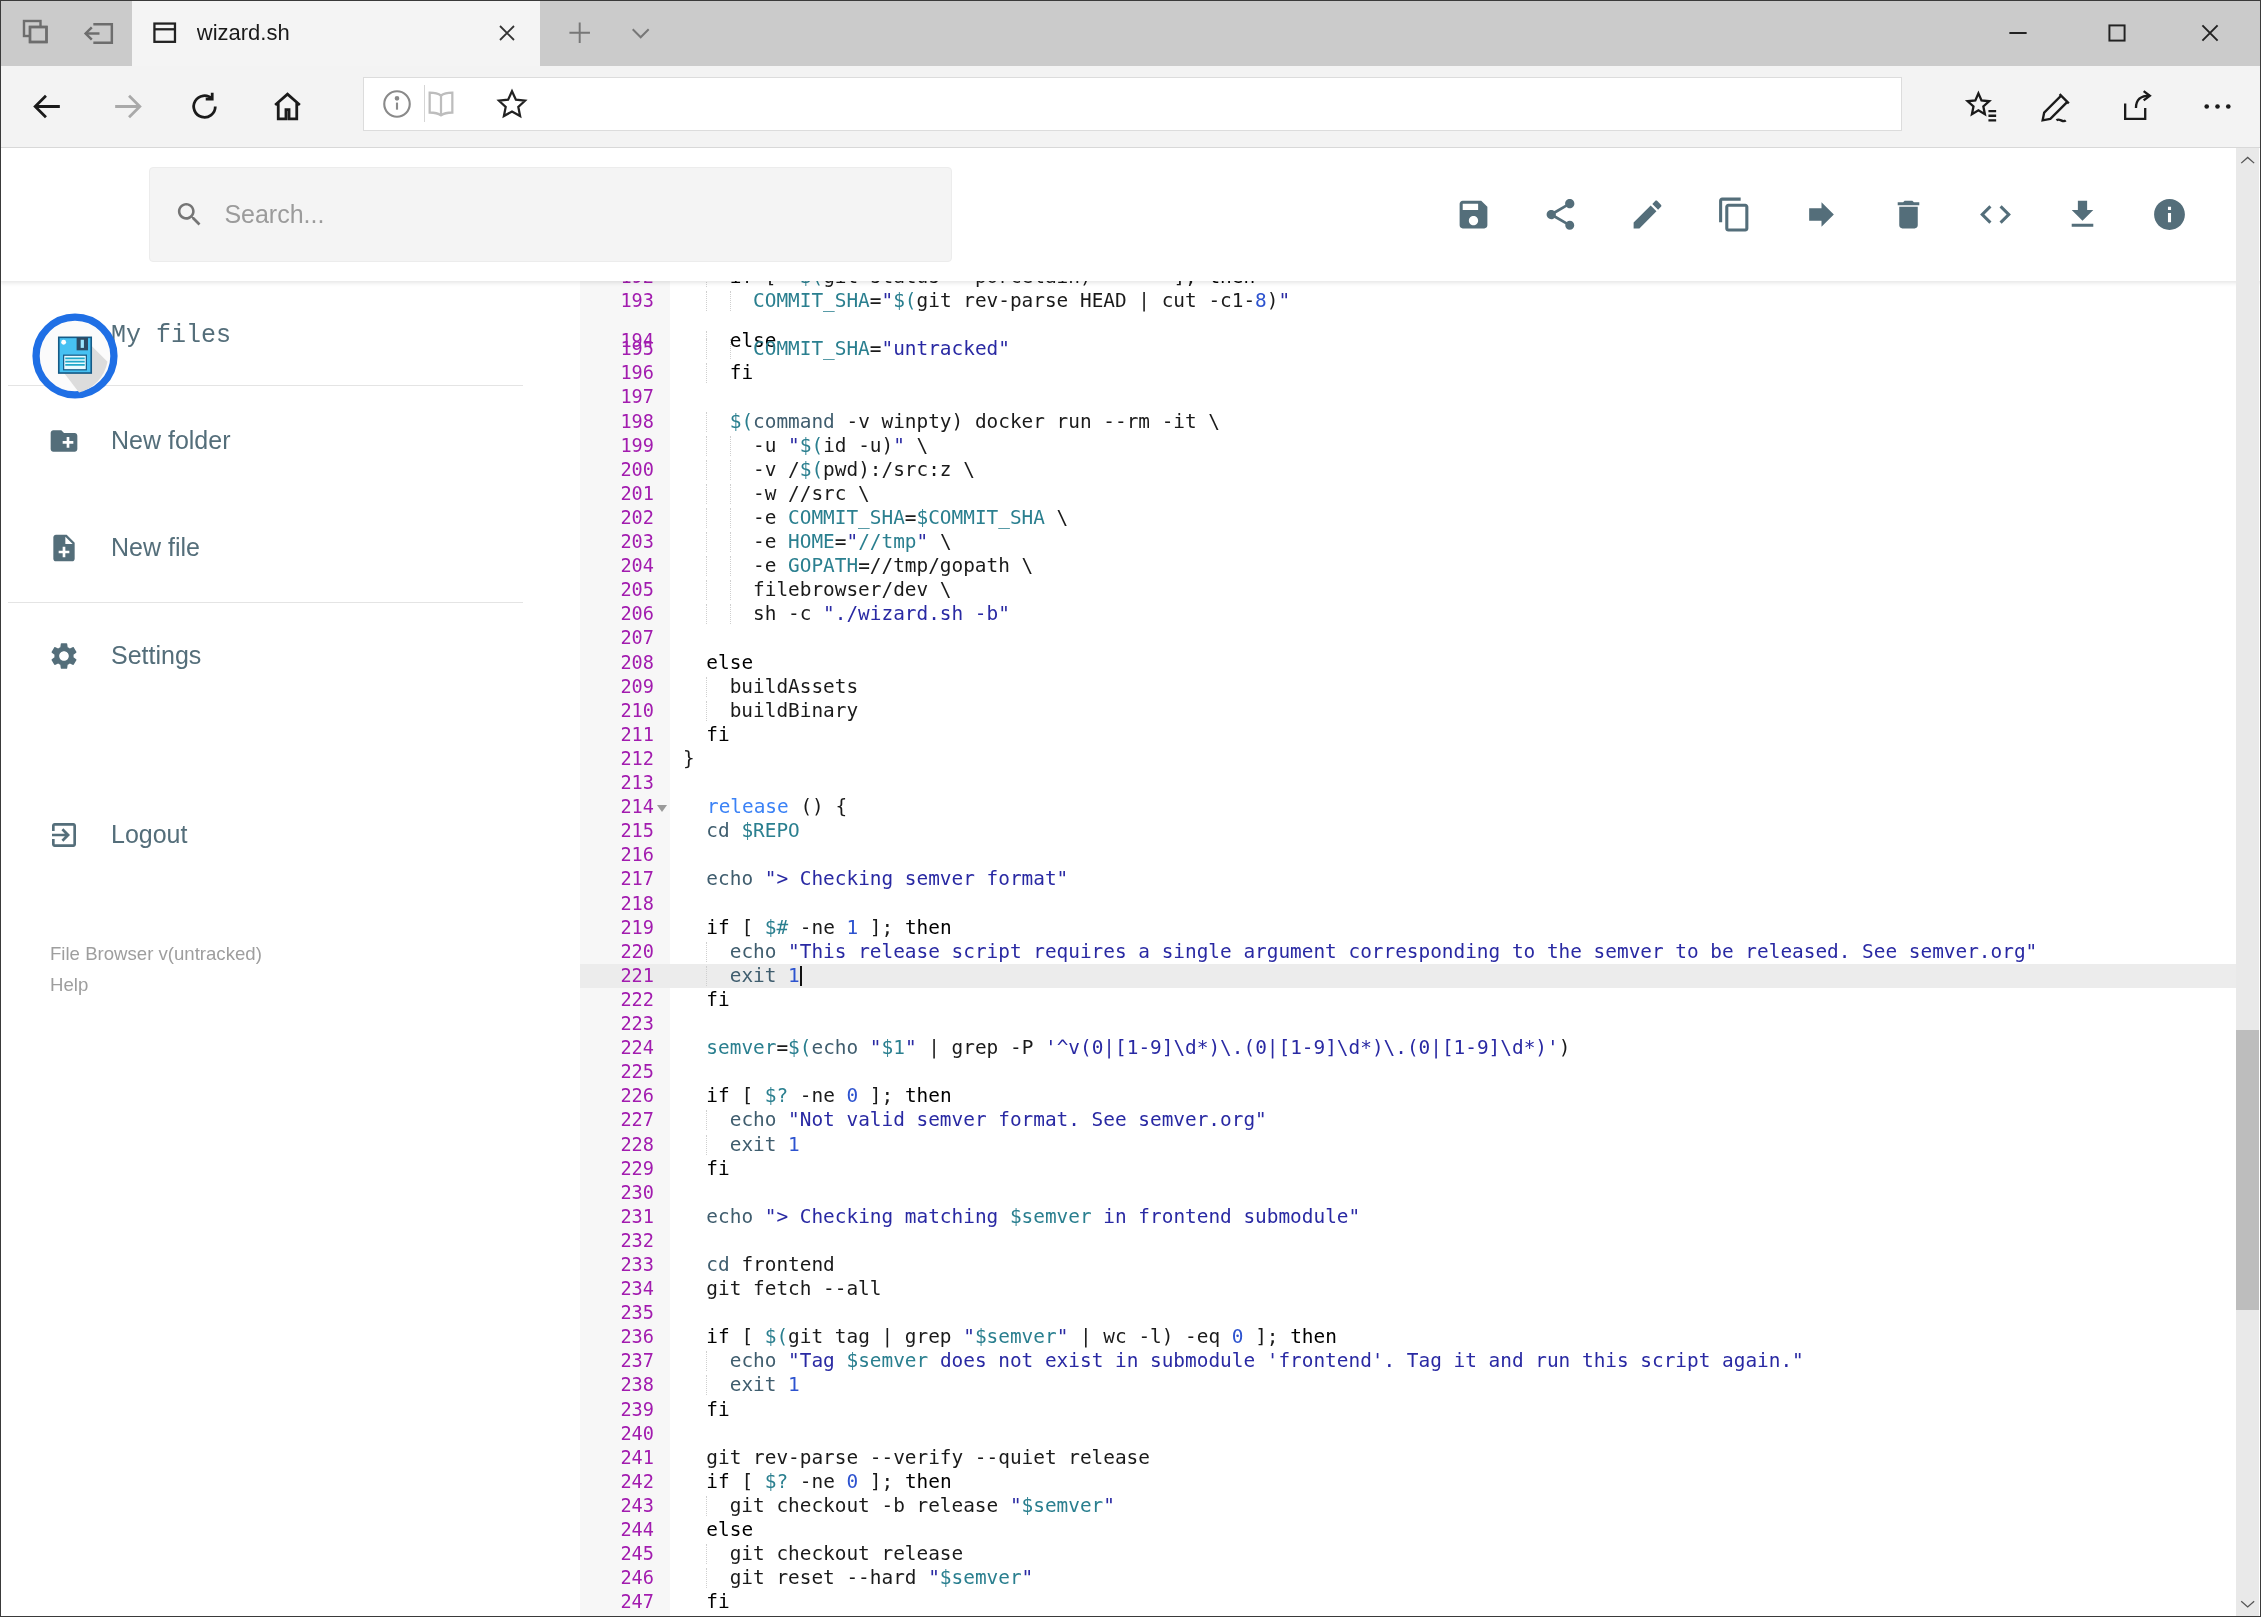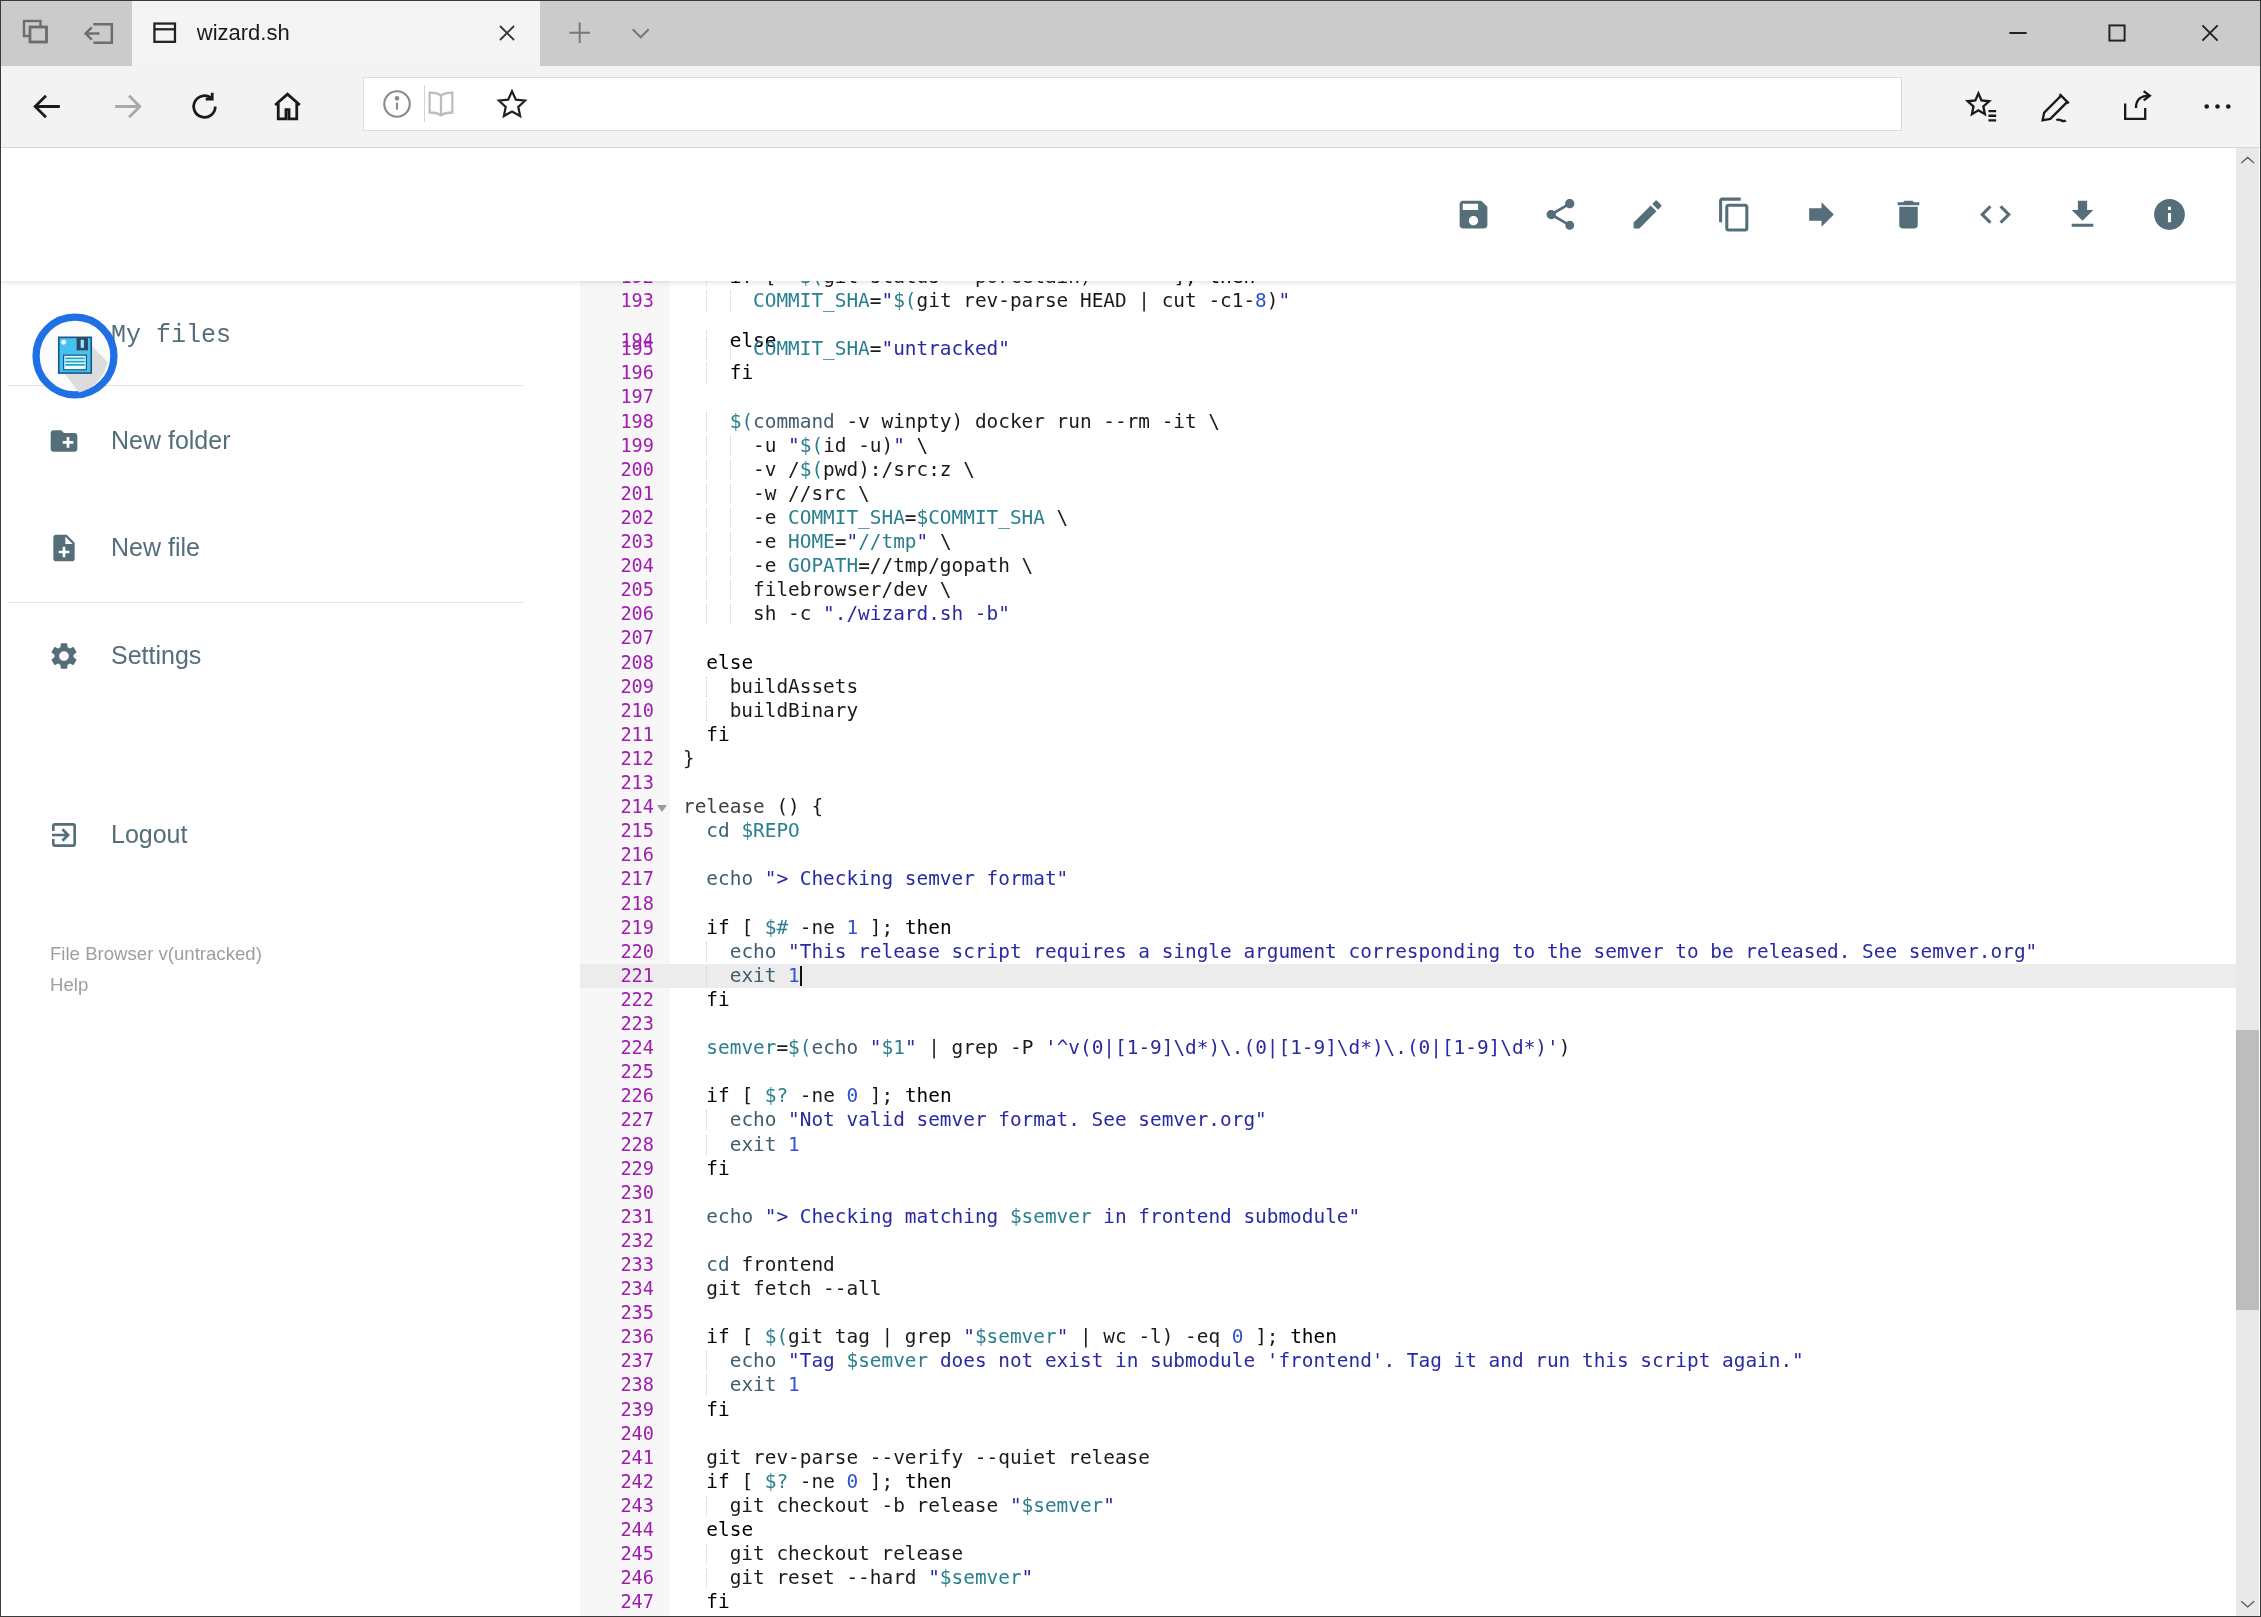--- a/index.html
+++ b/index.html
@@ -43,21 +43,21 @@
   
   .editor{position:absolute;left:580px;top:265px;width:1657px;height:1352px;background:#fff;}
   .gutterbg{position:absolute;left:0;top:0;width:90px;height:1352px;background:#f7f7f7;}
   .cl{position:absolute;left:0;width:1657px;height:24px;white-space:pre;}
   .cl.active{background:#ececec;}
   .ln{position:absolute;left:0;top:0;width:74px;height:24px;text-align:right;color:#a21caf;
       font:18.6px/24px "DejaVu Sans Mono",monospace;}
   .fold{position:absolute;left:77px;top:9.7px;width:0;height:0;border-left:5.7px solid transparent;border-right:5.7px solid transparent;border-top:7.3px solid #9a9a9a;}
   .code{position:absolute;left:103px;top:0;height:24px;font:19.4px/24px "DejaVu Sans Mono",monospace;color:#1a1a1a;}
   .tp{color:#1a1a1a;} .tk{color:#000000;} .tb{color:#3f5d6e;} .ts{color:#2929a3;}
-  .tv{color:#2a7f8f;} .tn{color:#2d53cf;} .tf{color:#404040;}
+  .tv{color:#2a7f8f;} .tn{color:#2d53cf;} .tf{color:#3b82f6;margin-left:24px;}
   .iguide{position:absolute;top:1.6px;bottom:1.6px;width:0;border-left:0.8px dotted #cfcfcf;}
   .cursor{position:absolute;top:2.4px;width:1.6px;height:19.4px;background:#111;}
 
   
   .pg-scroll{position:absolute;left:2236px;top:148px;width:23.4px;height:1469px;background:#e9e9e9;z-index:30;}
   .pg-thumb{position:absolute;left:0;top:882px;width:23.4px;height:280px;background:#bdbdbd;}
   .pg-chev{position:absolute;left:2.4px;color:#555;}
   svg{display:block;}
 </style>
 </head>
@@ -275,20 +275,26 @@
         <g>
           <rect x="33" y="30" width="40" height="44" fill="#47c1f2" stroke="#155a86" stroke-width="2"></rect>
           <rect x="55" y="30" width="14" height="16" fill="#2c4a63"></rect>
           <rect x="60" y="33" width="4" height="10" fill="#9be4fb"></rect>
           <circle cx="39" cy="36" r="3" fill="#fff"></circle>
           <rect x="39" y="52" width="28" height="18" fill="#e8fbff" stroke="#155a86" stroke-width="1.5"></rect>
           <path d="M41 56h24M41 60h24M41 64h24" stroke="#1fa8c9" stroke-width="2"></path>
         </g>
       </svg>
     </div>
+    <div class="searchbox">
+      <svg width="31" height="31" viewBox="0 0 24 24" style="margin-left:24px;">
+          <path fill="#757575" d="M15.5 14h-.79l-.28-.27C15.41 12.59 16 11.11 16 9.5 16 5.91 13.09 3 9.5 3S3 5.91 3 9.5 5.91 16 9.5 16c1.61 0 3.09-.59 4.23-1.57l.27.28v.79l5 5L20.49 19l-5-5zm-6 0C7.01 14 5 11.99 5 9.5S7.01 5 9.5 5 14 7.01 14 9.5 11.99 14 9.5 14z"></path>
+        </svg>
+      <span class="search-ph">Search...</span>
+    </div>
     <div class="toolbar" id="toolbar">
         <div class="tool-btn">
           <svg width="37" height="37" viewBox="0 0 24 24">
             <path fill="#546e7a" d="M17 3H5c-1.11 0-2 .9-2 2v14c0 1.1.89 2 2 2h14c1.1 0 2-.9 2-2V7l-4-4zm-5 16c-1.66 0-3-1.34-3-3s1.34-3 3-3 3 1.34 3 3-1.34 3-3 3zm3-10H5V5h10v4z"></path>
           </svg>
         </div>
         <div class="tool-btn">
           <svg width="37" height="37" viewBox="0 0 24 24">
             <path fill="#546e7a" d="M18 16.08c-.76 0-1.44.3-1.96.77L8.91 12.7c.05-.23.09-.46.09-.7s-.04-.47-.09-.7l7.05-4.11c.54.5 1.25.81 2.04.81 1.66 0 3-1.34 3-3s-1.34-3-3-3-3 1.34-3 3c0 .24.04.47.09.7L8.04 9.81C7.5 9.31 6.79 9 6 9c-1.66 0-3 1.34-3 3s1.34 3 3 3c.79 0 1.5-.31 2.04-.81l7.12 4.16c-.05.21-.08.43-.08.65 0 1.61 1.31 2.92 2.92 2.92 1.61 0 2.92-1.31 2.92-2.92s-1.31-2.92-2.92-2.92z"></path>
           </svg>

